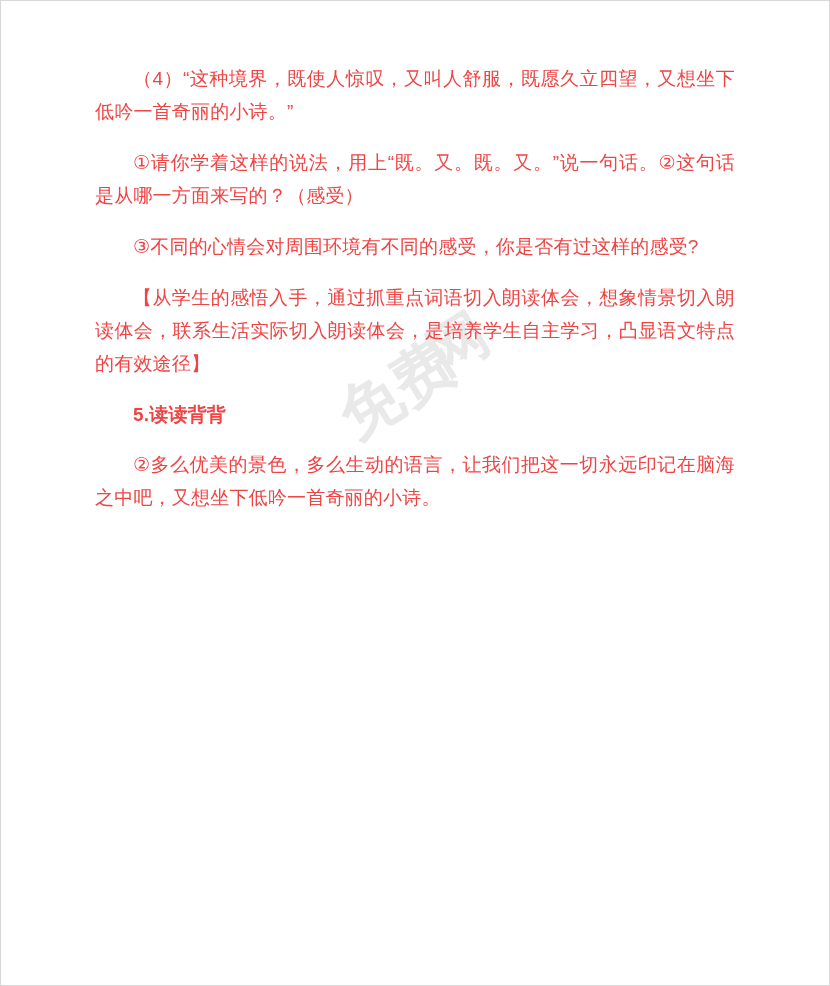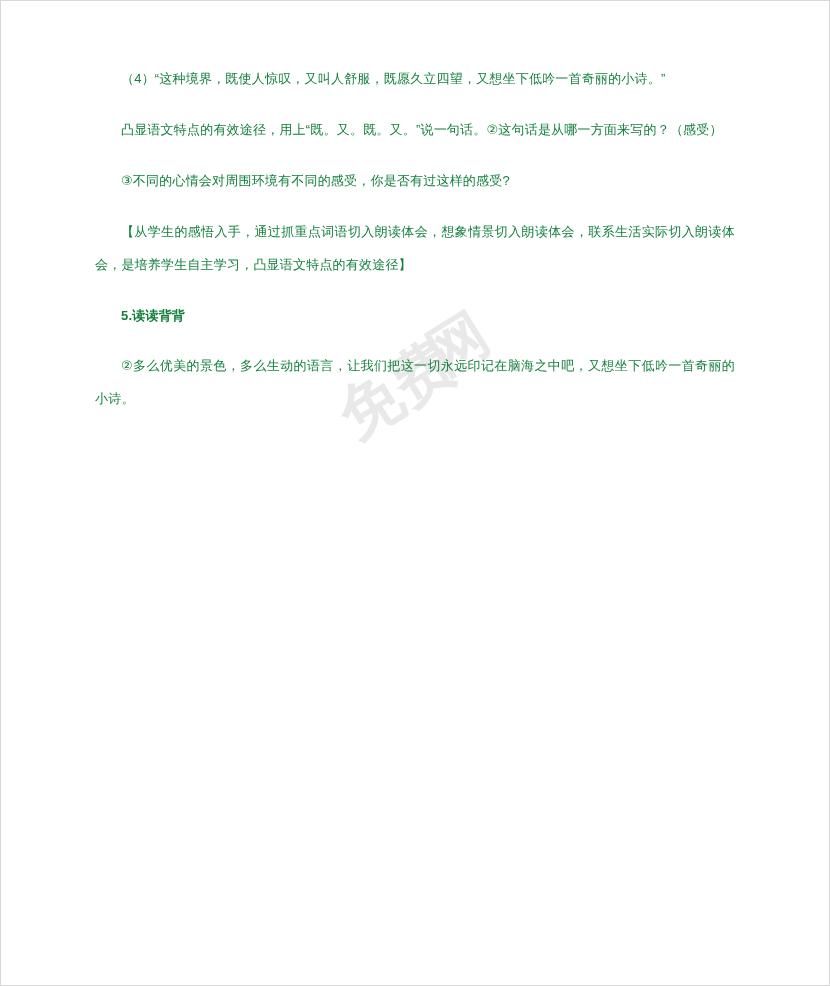--- a/index.html
+++ b/index.html
@@ -28,23 +28,23 @@
     box-sizing: border-box;
     pointer-events: none;
   }
   .doc-body {
     position: absolute;
     left: 95px;
     top: 62px;
     width: 640px;
   }
   .para {
-    font-size: 13px;
+    font-size: 19px;
     line-height: 33px;
-    color: #15803d;
+    color: #ef4444;
     margin: 0 0 18px 0;
     text-align: justify;
     text-justify: inter-ideograph;
     letter-spacing: 0.2px;
     white-space: pre-wrap;
   }
   .para.indent {
     text-indent: 2em;
   }
   .para.tight {
@@ -81,20 +81,20 @@
 
   <div class="page-border"></div>
 
   <div class="watermark">
     <span class="wm-text wm-1">免费</span>
     <span class="wm-text wm-2">网</span>
   </div>
 
   <div class="doc-body">
     <p class="para indent">（4）“这种境界，既使人惊叹，又叫人舒服，既愿久立四望，又想坐下低吟一首奇丽的小诗。”</p>
-    <p class="para indent">凸显语文特点的有效途径，用上“既。又。既。又。”说一句话。②这句话是从哪一方面来写的？（感受）</p>
+    <p class="para indent">①请你学着这样的说法，用上“既。又。既。又。”说一句话。②这句话是从哪一方面来写的？（感受）</p>
     <p class="para indent">③不同的心情会对周围环境有不同的感受，你是否有过这样的感受?</p>
     <p class="para indent">【从学生的感悟入手，通过抓重点词语切入朗读体会，想象情景切入朗读体会，联系生活实际切入朗读体会，是培养学生自主学习，凸显语文特点的有效途径】</p>
     <p class="para indent tight">5.读读背背</p>
     <p class="para indent">②多么优美的景色，多么生动的语言，让我们把这一切永远印记在脑海之中吧，又想坐下低吟一首奇丽的小诗。</p>
   </div>
 
 </div>
 
 </body></html>

